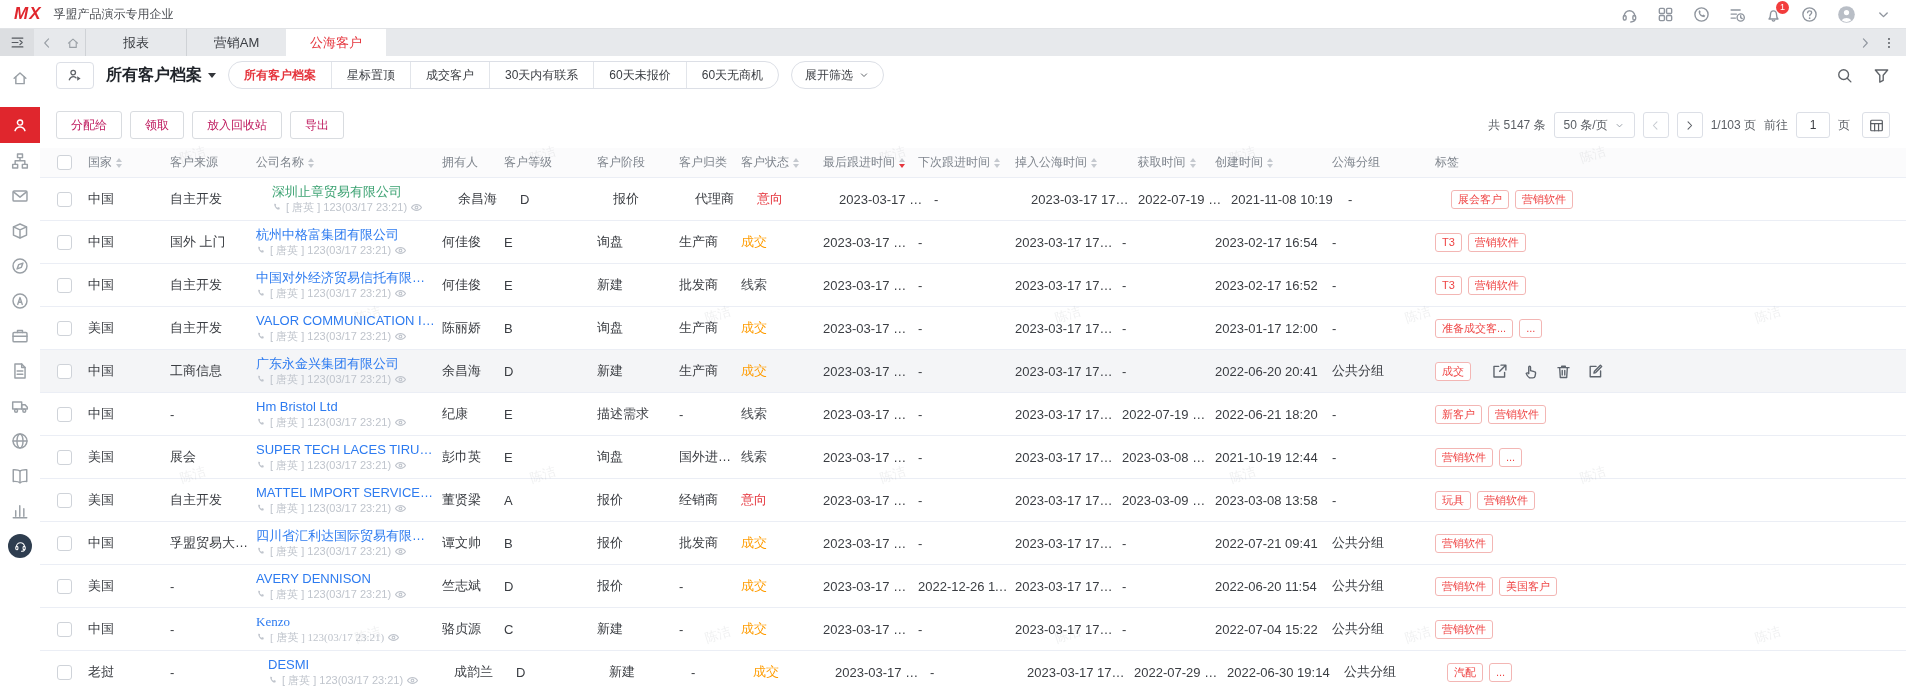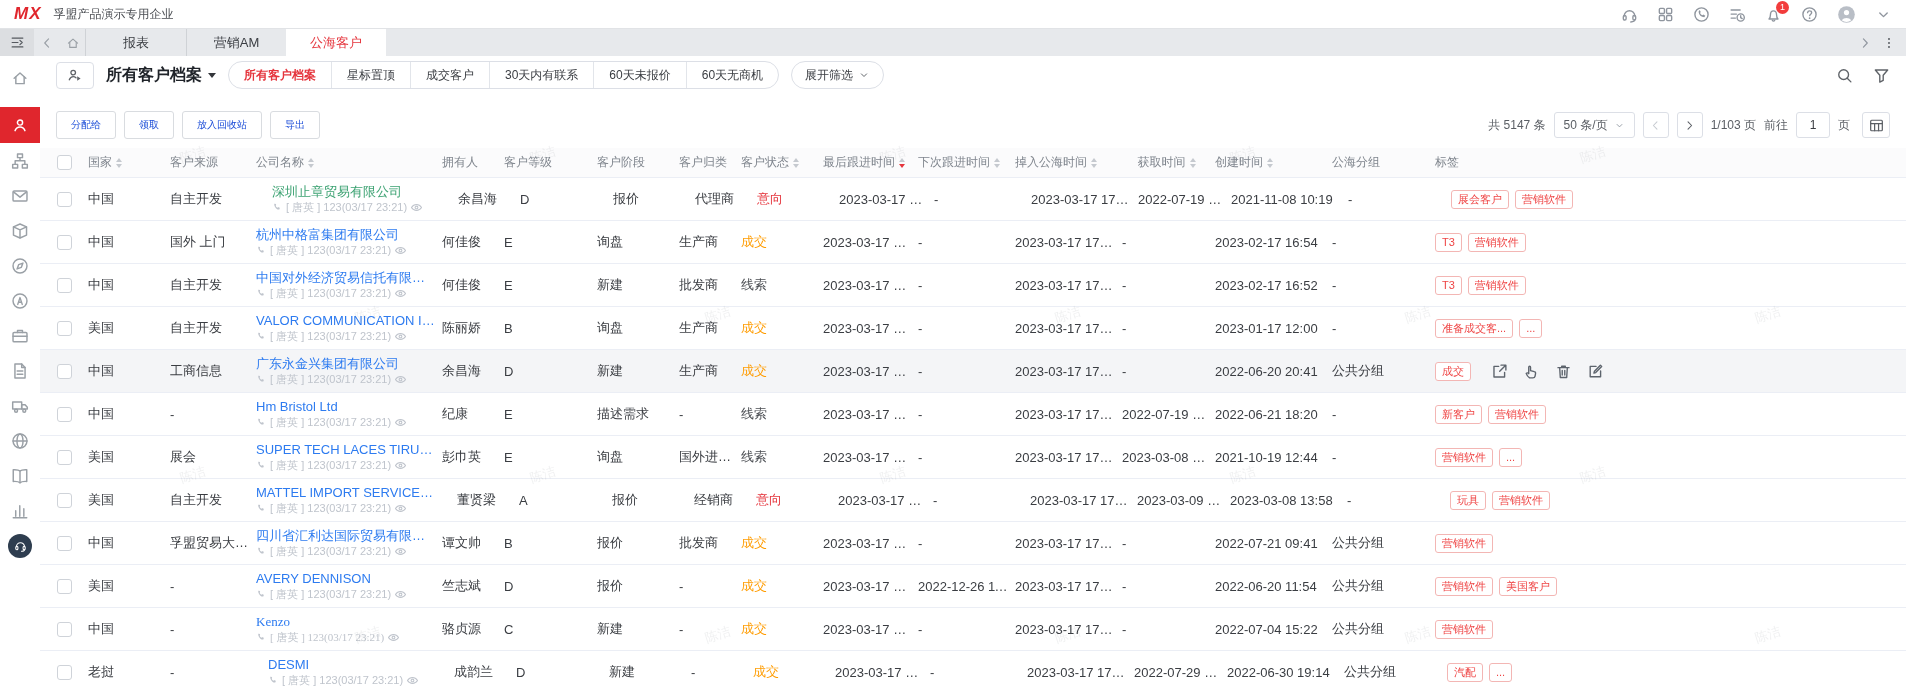--- a/index.html
+++ b/index.html
@@ -60,21 +60,21 @@
   .pill-group .qf.active { color:#e5353d; font-weight:bold; }
   .pill.expand { display:flex; align-items:center; gap:5px; border:1px solid #dcdfe6; border-radius:15px;
     height:28px; padding:0 13px; background:#fff; font-size:12px; color:#3a3d42; cursor:pointer; }
   .pill.expand .icn { width:12px; height:12px; color:#5f6368; }
   .fr-right { margin-left:auto; display:flex; align-items:center; gap:20px; color:#5f6368; }
   .fr-right .icn { width:17px; height:17px; cursor:pointer; }
 
   
   .toolbar-row { height:30px; margin-top:16px; display:flex; align-items:center; padding:0 16px; gap:8px; }
   .act-btn { height:28px; padding:0 14px; border:1px solid #d9dce0; border-radius:3px; background:#fff;
-    font-size:10px; color:#1d4ed8; cursor:pointer; white-space:nowrap; font-family:inherit; }
+    font-size:12px; color:#be185d; cursor:pointer; white-space:nowrap; font-family:inherit; }
   .pagination { margin-left:auto; display:flex; align-items:center; gap:8px; font-size:12px; color:#5a5e64; }
   .pg-select { display:flex; align-items:center; gap:6px; border:1px solid #dcdfe6; border-radius:3px;
     height:26px; padding:0 9px; cursor:pointer; }
   .pg-select .icn { width:11px; height:11px; color:#8f959e; }
   .pg-btn { width:26px; height:26px; border:1px solid #dcdfe6; border-radius:3px; background:#fff;
     display:flex; align-items:center; justify-content:center; color:#5a5e64; cursor:pointer; }
   .pg-btn .icn { width:13px; height:13px; }
   .pg-btn.disabled { color:#c7cbd1; }
   .pg-input { width:34px; height:26px; border:1px solid #dcdfe6; border-radius:3px; text-align:center;
     font-size:12px; color:#3a3d42; font-family:inherit; }
@@ -831,21 +831,21 @@
               </span>
               <span>[ 唐英 ] 123(03/17 23:21)</span>
               <span class="icn eye">
                 <svg viewBox="0 0 16 16" width="100%" height="100%" fill="none" stroke="currentColor" stroke-width="1.3" stroke-linecap="round" stroke-linejoin="round">
                   <path d="M1.8 8S4.2 4.4 8 4.4 14.2 8 14.2 8 11.8 11.6 8 11.6 1.8 8 1.8 8z"></path>
                   <circle cx="8" cy="8" r="1.7"></circle>
                 </svg>
               </span>
             </div>
           </div>
-          <div class="td" style="flex: 0 0 62px; margin-left: 15px;">董贤梁</div>
+          <div class="td" style="flex: 0 0 62px;">董贤梁</div>
           <div class="td" style="flex: 0 0 93px;">A</div>
           <div class="td" style="flex: 0 0 82px;">报价</div>
           <div class="td" style="flex: 0 0 62px;">经销商</div>
           <div class="td" style="flex: 0 0 82px;"><span class="st-red">意向</span></div>
           <div class="td" style="flex: 0 0 95px;">2023-03-17 23:21</div>
           <div class="td" style="flex: 0 0 97px;">-</div>
           <div class="td" style="flex: 0 0 107px;">2023-03-17 17:04</div>
           <div class="td" style="flex: 0 0 93px;">2023-03-09 13:49</div>
           <div class="td" style="flex: 0 0 117px;">2023-03-08 13:58</div>
           <div class="td" style="flex: 0 0 103px;">-</div>

